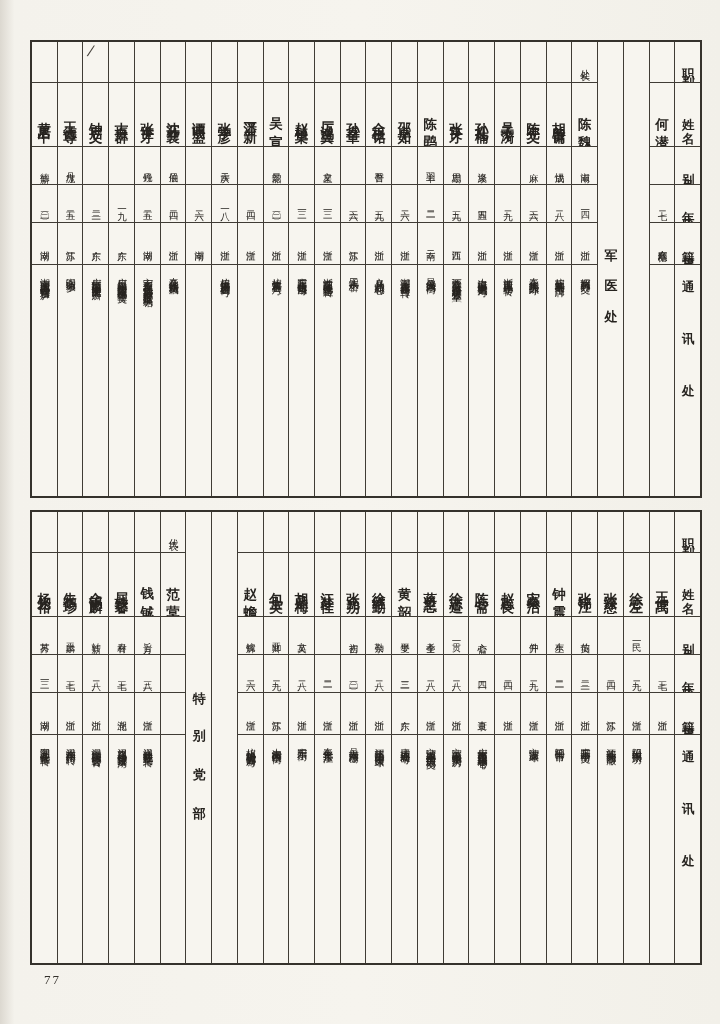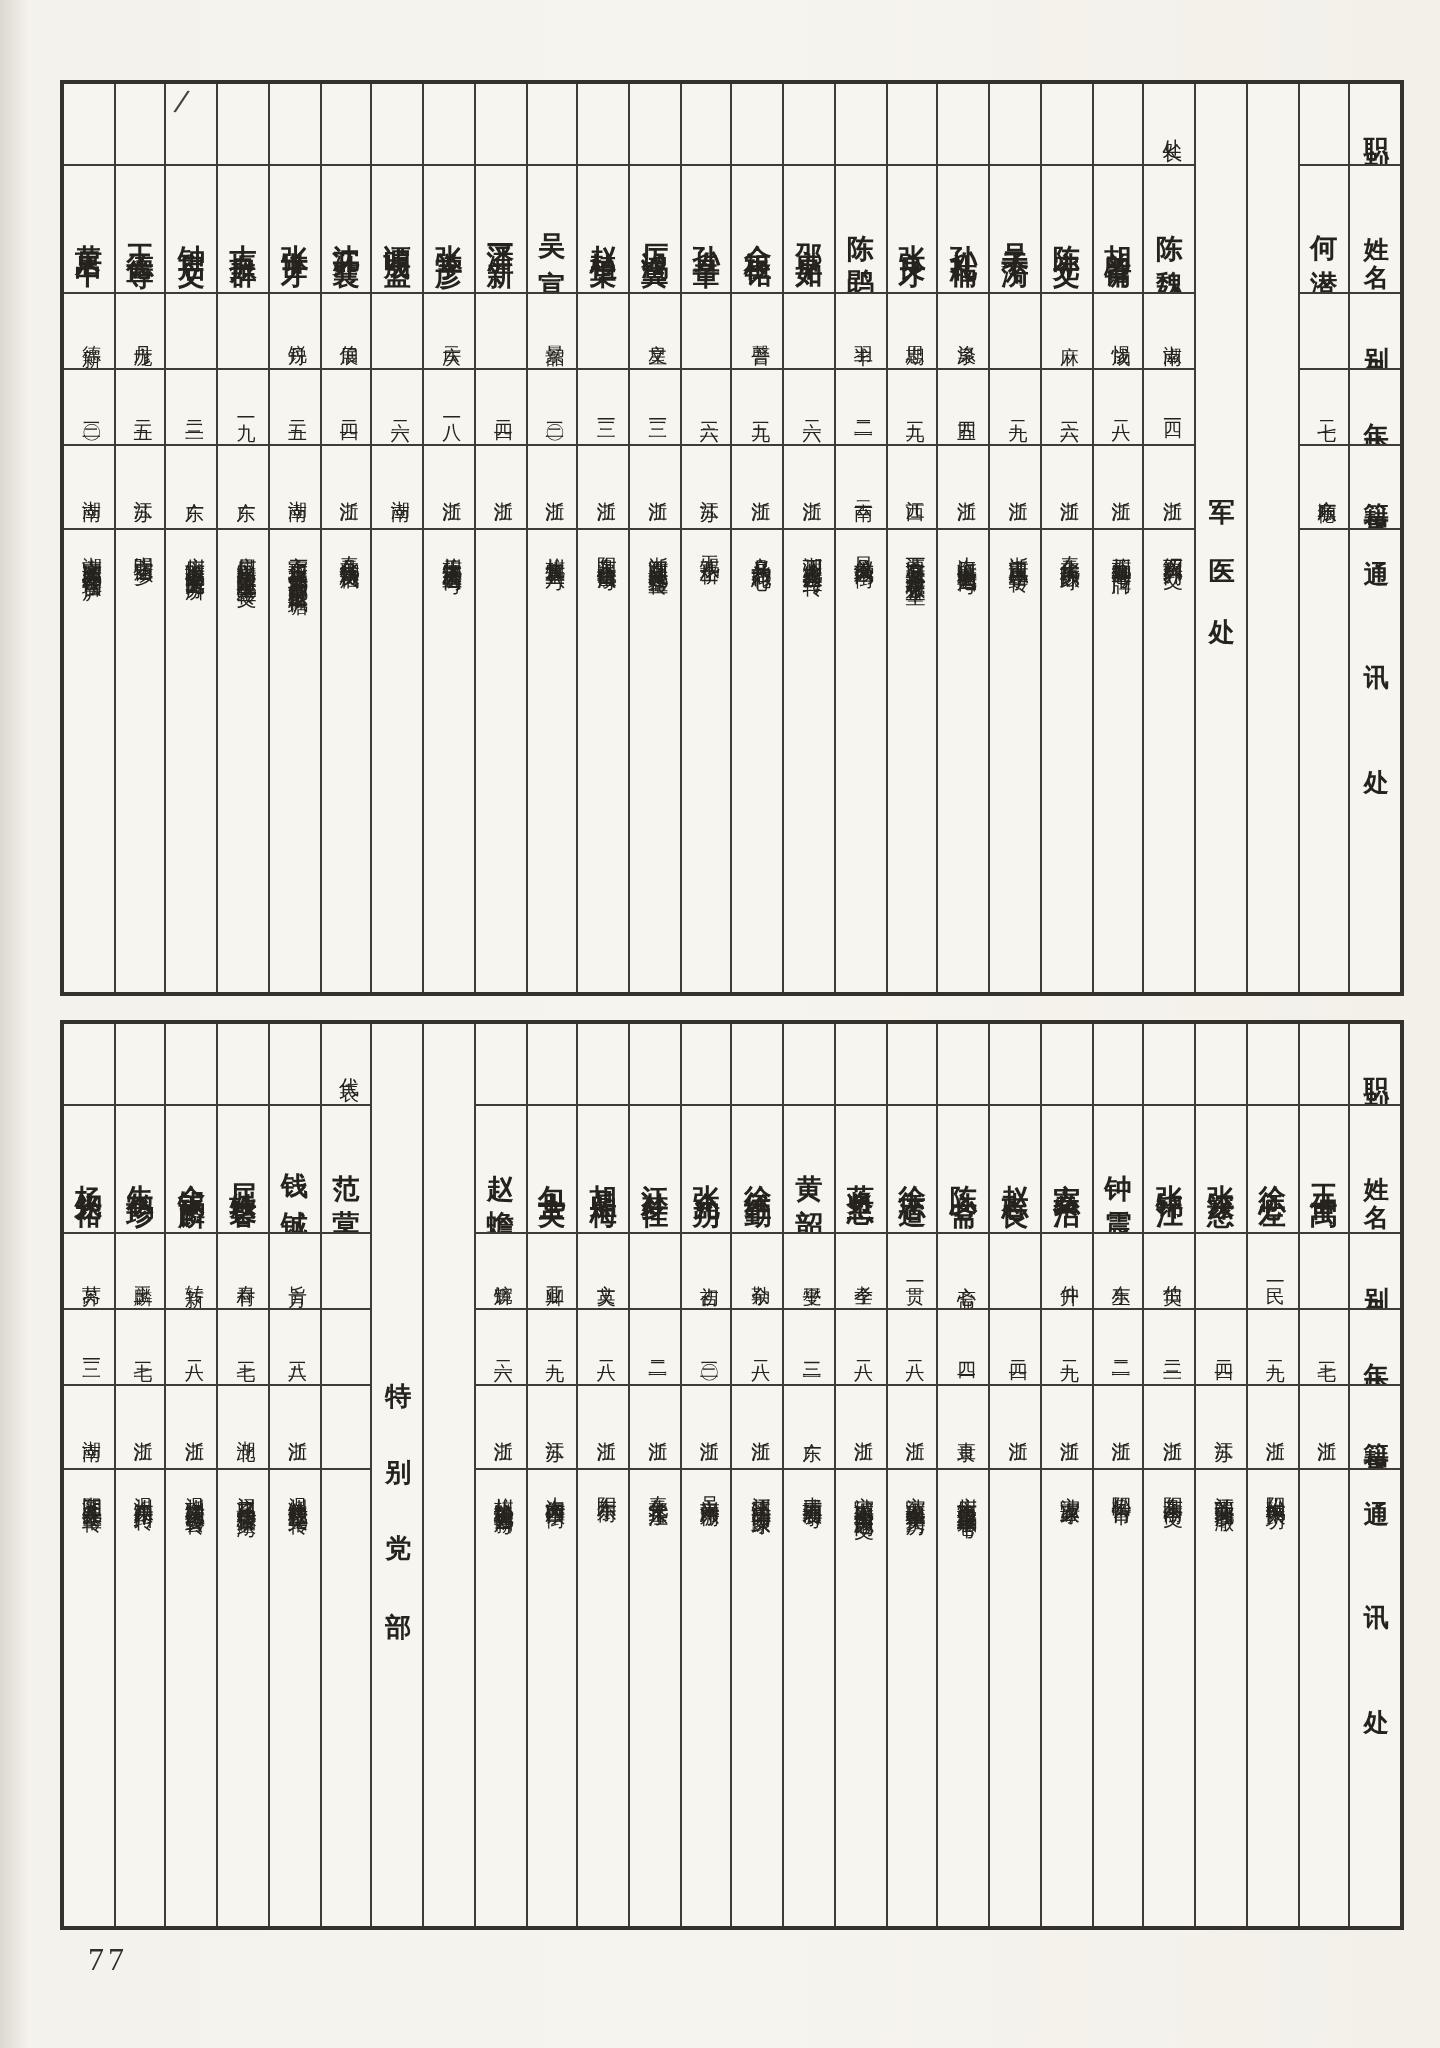--- a/index.html
+++ b/index.html
@@ -52,21 +52,21 @@
   .addr-text{font-size:10px;letter-spacing:1px;margin-bottom:-1px;line-height:12.5px;max-height:100%;}
   .head-label{font-size:12.5px;font-weight:700;}
   .ls-sm{letter-spacing:6px;margin-bottom:-6px;}
   .ls-mid{letter-spacing:14px;margin-bottom:-14px;}
   .ls-wide3{letter-spacing:52px;margin-bottom:-52px;}
   .section-label{font-size:13px;font-weight:600;}
   .ls-sec3{letter-spacing:30px;margin-bottom:-30px;}
   .ls-sec4{letter-spacing:38px;margin-bottom:-38px;}
   .page-number{
     position:absolute;left:44px;top:972px;
-    font-size:16px;letter-spacing:2px;color:#33302b;
+    font-size:13px;letter-spacing:2px;color:#33302b;
     font-family:"Liberation Serif","DejaVu Serif",serif;
   }
   .check-mark{
     position:absolute;left:88px;top:42px;width:20px;height:24px;
     font-size:17px;font-weight:700;color:#45413a;
     font-style:italic;transform:rotate(6deg);
   }
 </style>
 </head>
 <body>

